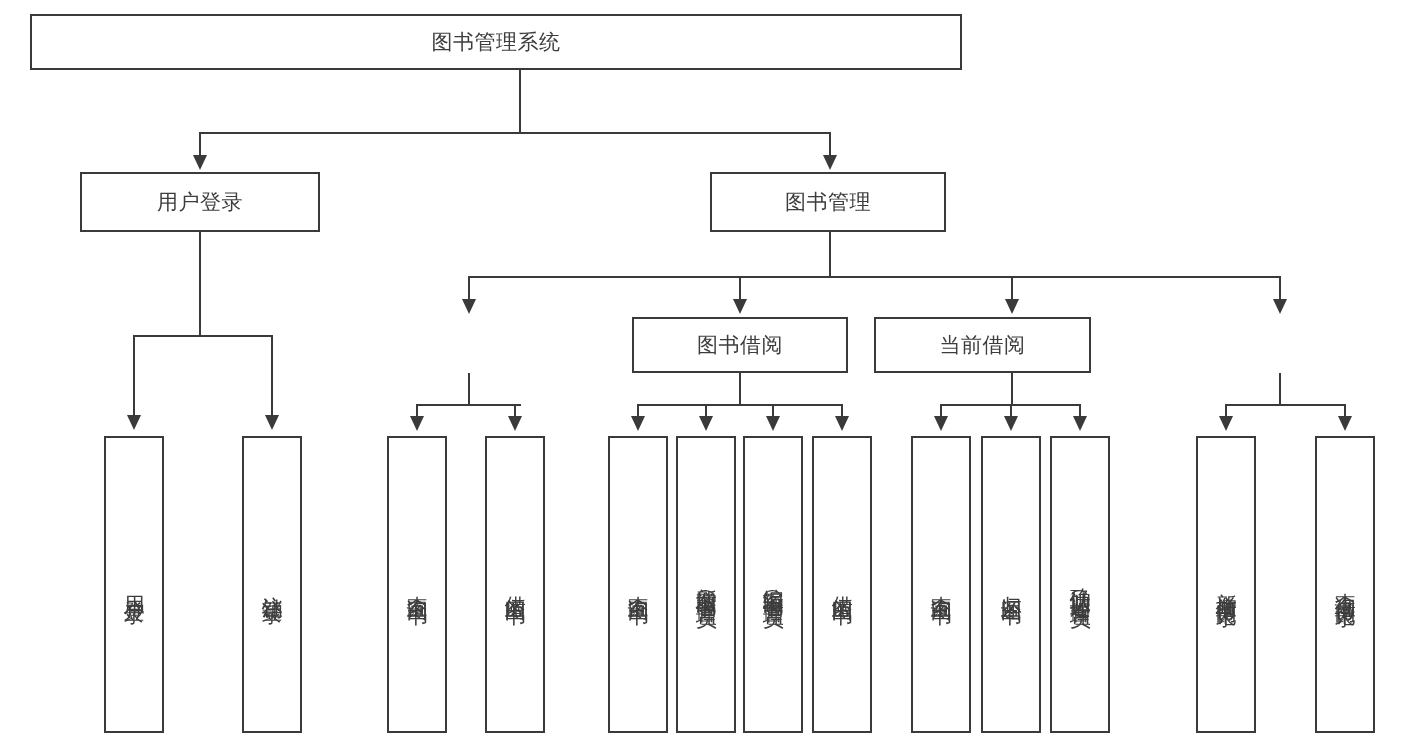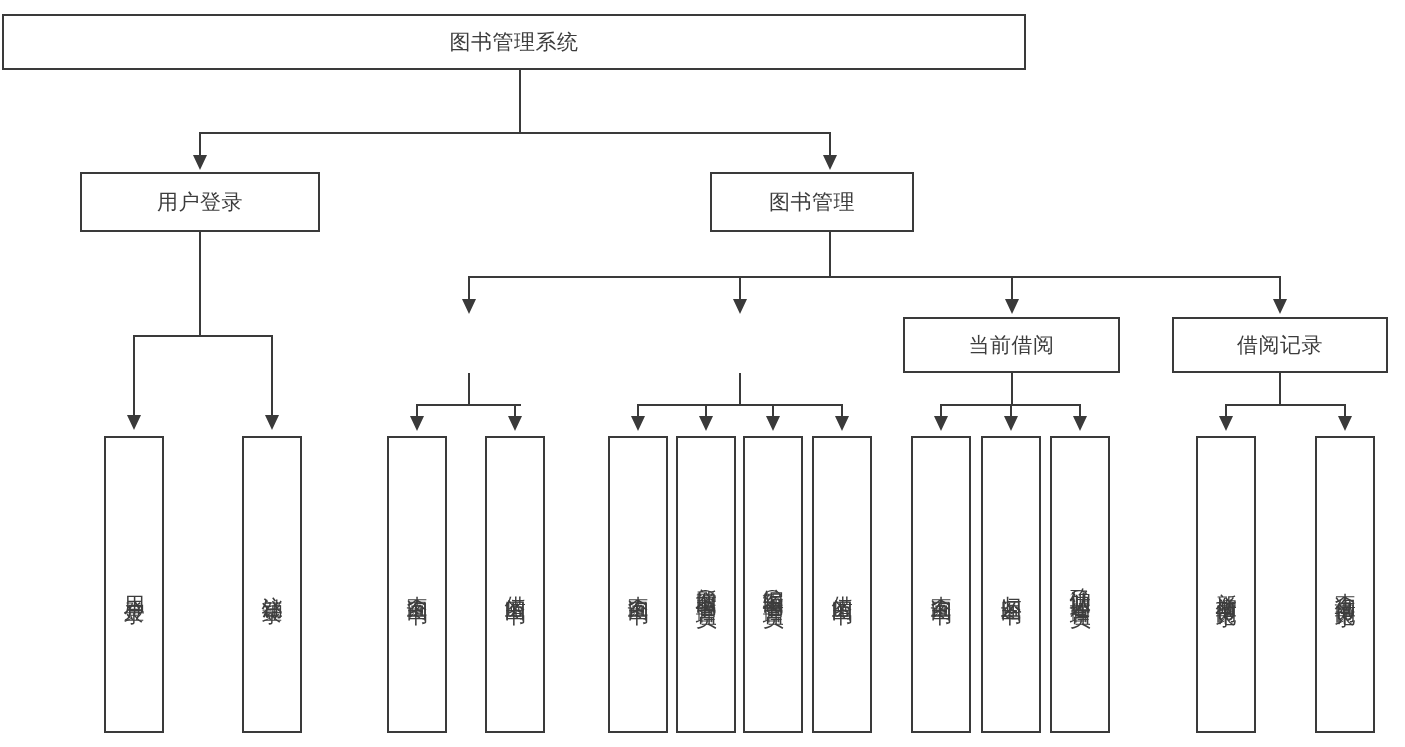--- a/index.html
+++ b/index.html
@@ -36,23 +36,23 @@
   .node-v {
     writing-mode: vertical-rl;
     text-orientation: upright;
     font-size: 21px;
     line-height: 1.35;
     letter-spacing: 3px;
     padding: 6px 0;
     text-align: center;
   }
   #root-node {
-    left: 2px;
+    left: 30px;
     top: 14px;
-    width: 1024px;
+    width: 932px;
     height: 56px;
   }
   .lvl2 { height: 60px; }
   .lvl3 { height: 56px; }
   .leaf { }
 
   .conn {
     position: absolute;
     background: #3a3a3a;
   }
@@ -92,21 +92,21 @@
   <div class="conn conn-h" style="left:199px; top:132px; width:632px;"></div>
 
   <div class="conn conn-v" style="left:199px; top:132px; height:25px;"></div>
   <div class="arrow" style="left:193px; top:155px;"></div>
   <div class="conn conn-v" style="left:829px; top:132px; height:25px;"></div>
   <div class="arrow" style="left:823px; top:155px;"></div>
 
   <div class="node node-h lvl2" style="left:80px; top:172px; width:240px;">
     <span>用户登录</span>
   </div>
-  <div class="node node-h lvl2" style="left:710px; top:172px; width:204px;">
+  <div class="node node-h lvl2" style="left:710px; top:172px; width:236px;">
     <span>图书管理</span>
   </div>
 
   <div class="conn conn-v" style="left:199px; top:232px; height:104px;"></div>
   <div class="conn conn-h" style="left:133px; top:335px; width:139px;"></div>
   <div class="conn conn-v" style="left:133px; top:335px; height:82px;"></div>
   <div class="arrow" style="left:127px; top:415px;"></div>
   <div class="conn conn-v" style="left:271px; top:335px; height:82px;"></div>
   <div class="arrow" style="left:265px; top:415px;"></div>
 
@@ -114,25 +114,25 @@
   <div class="conn conn-h" style="left:468px; top:276px; width:812px;"></div>
   <div class="conn conn-v" style="left:468px; top:276px; height:25px;"></div>
   <div class="arrow" style="left:462px; top:299px;"></div>
   <div class="conn conn-v" style="left:739px; top:276px; height:25px;"></div>
   <div class="arrow" style="left:733px; top:299px;"></div>
   <div class="conn conn-v" style="left:1011px; top:276px; height:25px;"></div>
   <div class="arrow" style="left:1005px; top:299px;"></div>
   <div class="conn conn-v" style="left:1279px; top:276px; height:25px;"></div>
   <div class="arrow" style="left:1273px; top:299px;"></div>
 
-  <div class="node node-h lvl3" style="left:903px; top:317px; width:217px;justify-content:center;">
+  <div class="node node-h lvl3" style="left:632px; top:317px; width:216px;">
+    <span>图书借阅</span>
+  </div>
+  <div class="node node-h lvl3" style="left:874px; top:317px; width:217px;justify-content:center;">
     <span>当前借阅</span>
-  </div>
-  <div class="node node-h lvl3" style="left:1172px; top:317px; width:216px;">
-    <span>借阅记录</span>
   </div>
 
   <div class="conn conn-v" style="left:468px; top:373px; height:33px;"></div>
   <div class="conn conn-h" style="left:416px; top:404px; width:105px;"></div>
   <div class="conn conn-v" style="left:416px; top:404px; height:14px;"></div>
   <div class="arrow" style="left:410px; top:416px;"></div>
   <div class="conn conn-v" style="left:514px; top:404px; height:14px;"></div>
   <div class="arrow" style="left:508px; top:416px;"></div>
 
   <div class="conn conn-v" style="left:739px; top:373px; height:33px;"></div>

